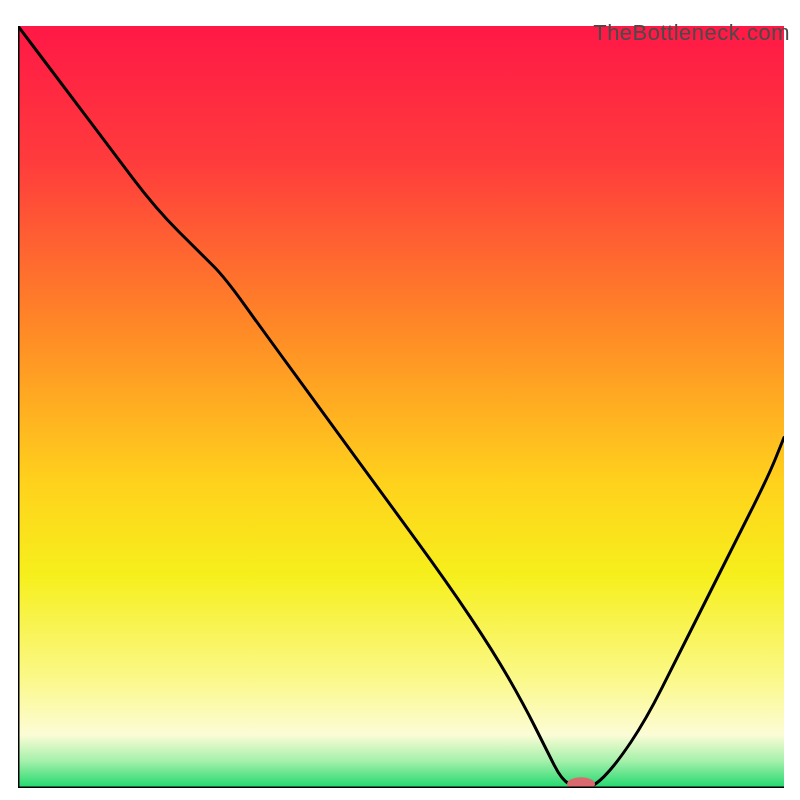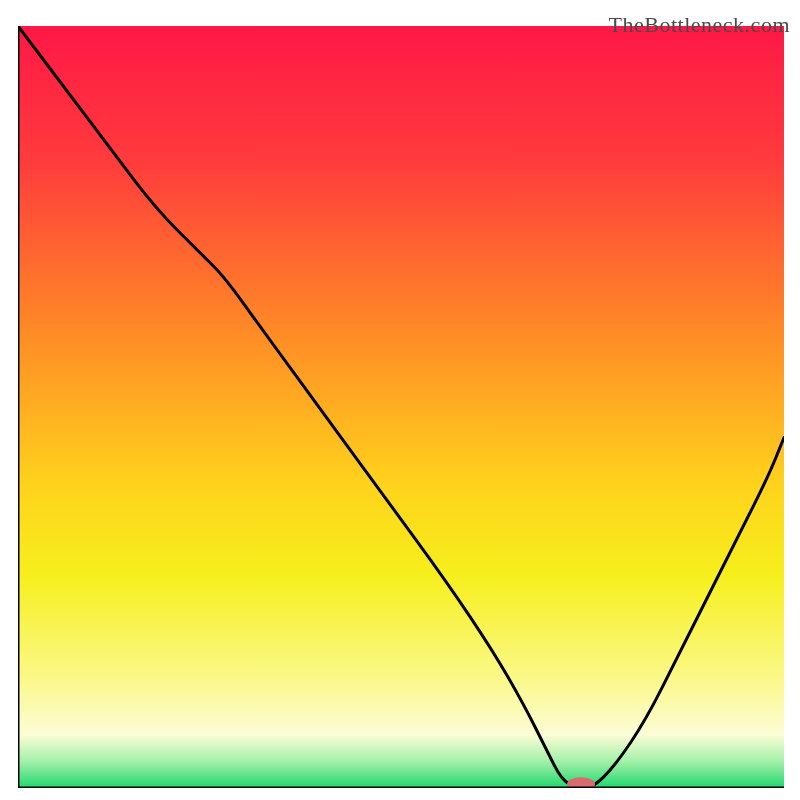--- a/index.html
+++ b/index.html
@@ -11,28 +11,27 @@
     font-family: Arial, Helvetica, sans-serif;
     background: #ffffff;
   }
   #wrapper {
     position: relative;
     width: 800px;
     height: 800px;
   }
   #watermark {
     position: absolute;
-    top: 12px;
+    top: 20px;
     right: 10px;
     font-size: 22px;
     font-weight: 500;
     color: #4a4a4a;
     letter-spacing: 0.5px;
     z-index: 10;
-    font-family: Liberation Serif, serif;
   }
   #chart-area {
     position: absolute;
     left: 18px;
     top: 26px;
     width: 766px;
     height: 762px;
   }
   svg { display: block; }
 </style>

